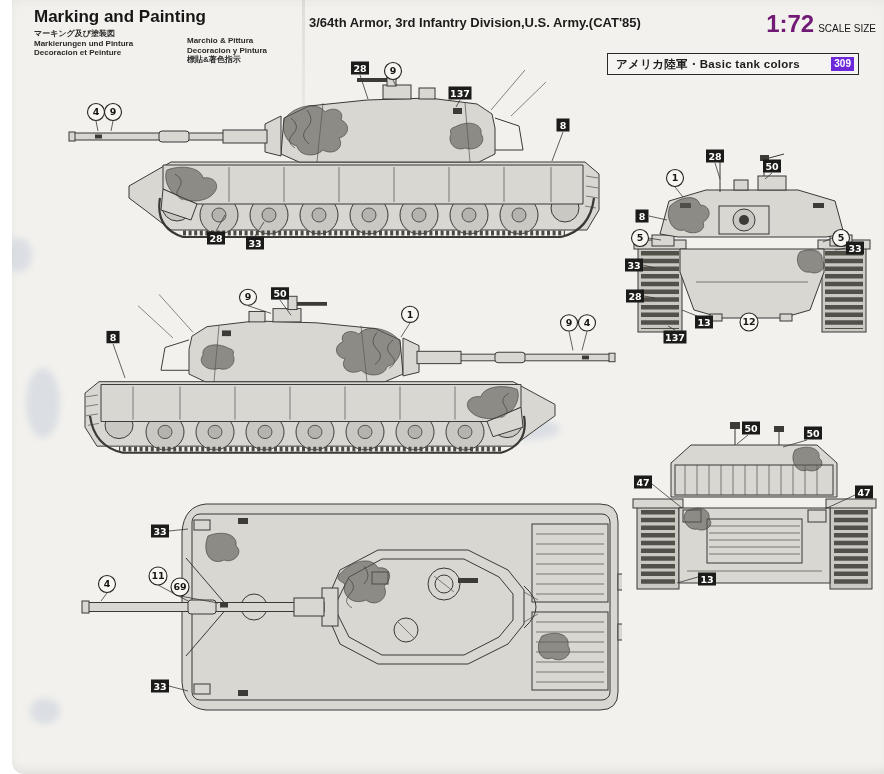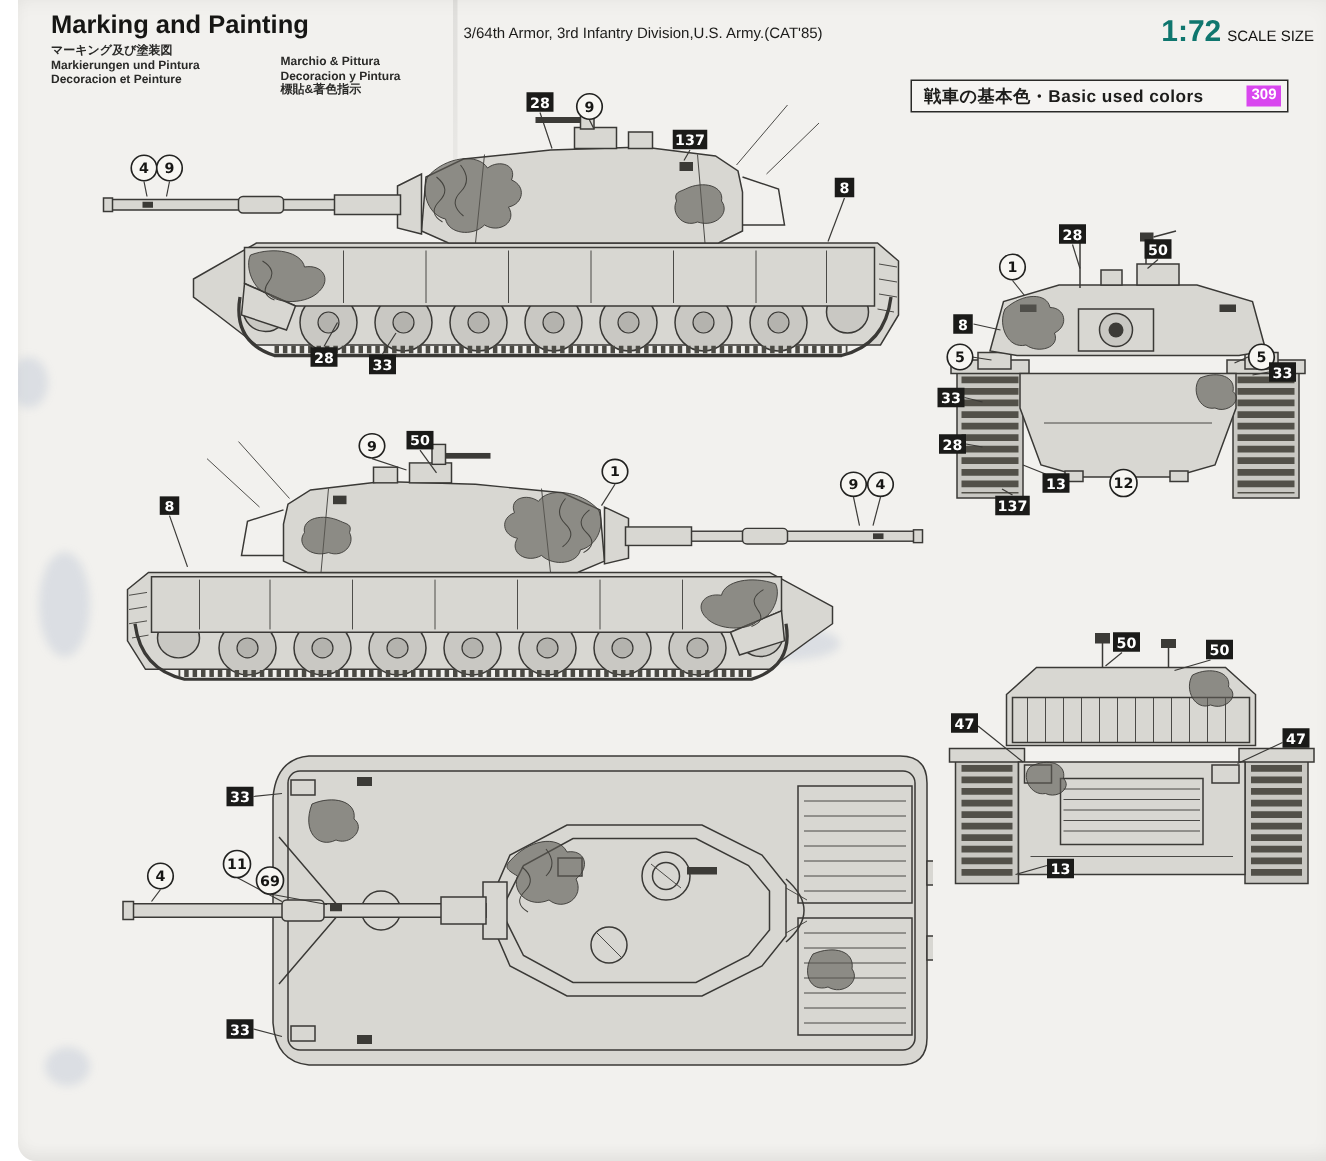--- a/index.html
+++ b/index.html
@@ -11,30 +11,30 @@
         background:linear-gradient(90deg,rgba(0,0,0,0),rgba(0,0,0,.06));pointer-events:none;}
   .crease{position:absolute;left:290px;top:0;width:3px;height:210px;
         background:linear-gradient(180deg,rgba(0,0,0,.08),rgba(0,0,0,0));}
   .ghost{position:absolute;background:rgba(130,150,185,.20);filter:blur(3px);border-radius:50%;}
 
   
   .h-col{position:absolute;}
   .h-title{font-size:17px;font-weight:bold;color:#161614;margin:0 0 3px 0;line-height:18px;}
   .h-small{font-size:8px;font-weight:bold;line-height:9.5px;color:#2a2a28;}
   .h-desc-ja{font-size:10px;line-height:14px;color:#222;}
-  .h-desc-en{font-size:10px;font-weight:normal;line-height:13px;color:#1c1c1a;}
+  .h-desc-en{font-size:13px;font-weight:bold;line-height:13px;color:#1c1c1a;}
   .h-scale{position:absolute;right:20px;top:10px;text-align:right;white-space:nowrap;}
-  .scale-num{font-size:20px;font-weight:bold;color:#0f766e;}
+  .scale-num{font-size:24px;font-weight:bold;color:#701a75;}
   .scale-label{font-size:10px;font-weight:normal;margin-left:4px;color:#141412;}
 
   .colors-box{position:absolute;left:595px;top:53px;width:252px;height:22px;
         border:1.5px solid #2a2a28;display:flex;align-items:center;justify-content:space-between;
         padding:0 4px 0 8px;box-sizing:border-box;background:rgba(255,255,255,.25);}
   .colors-box .lbl{font-size:11.5px;font-weight:bold;color:#1d1d1b;letter-spacing:.3px;}
-  .color-chip{background:#d946ef;color:#fff;font-size:10px;font-weight:bold;
+  .color-chip{background:#6d28d9;color:#fff;font-size:10px;font-weight:bold;
         padding:1px 3px;line-height:12px;}
 
   .footer-note{position:absolute;left:488px;top:721px;font-size:11px;line-height:17px;color:#1d1d1b;}
   .footer-note .en{font-size:10.5px;}
 
   .view{position:absolute;}
   .view svg{display:block;}
 
   
   .p1{fill:#d8d7d2;stroke:#3a3936;stroke-width:1;}
@@ -78,21 +78,21 @@
     <div class="h-small">標貼&amp;著色指示</div>
   </div>
   <div class="h-col" style="left:297px;top:16px;">
     <div class="h-desc-en">3/64th Armor, 3rd Infantry Division,U.S. Army.(CAT'85)</div>
   </div>
   <div class="h-scale">
     <span class="scale-num">1:72</span><span class="scale-label">SCALE SIZE</span>
   </div>
 
   <div class="colors-box">
-    <span class="lbl">戦車の基本色・Basic used colors</span>
+    <span class="lbl">アメリカ陸軍・Basic tank colors</span>
     <span class="color-chip">309</span>
   </div>
 
   <div class="view" style="left:55px;top:58px;">
   <svg width="550" height="195" viewBox="0 0 550 195">
     <g id="sideTank">
       <polygon class="p1" points="62,128 104,104 518,104 532,116 532,152 520,172 104,172 78,152 62,140"></polygon>
       <path class="thin" d="M519,118 L531,120 M519,128 L531,130 M519,138 L531,140 M518,148 L529,150"></path>
       <g>
         <circle class="p2" cx="110" cy="148" r="15"></circle>

